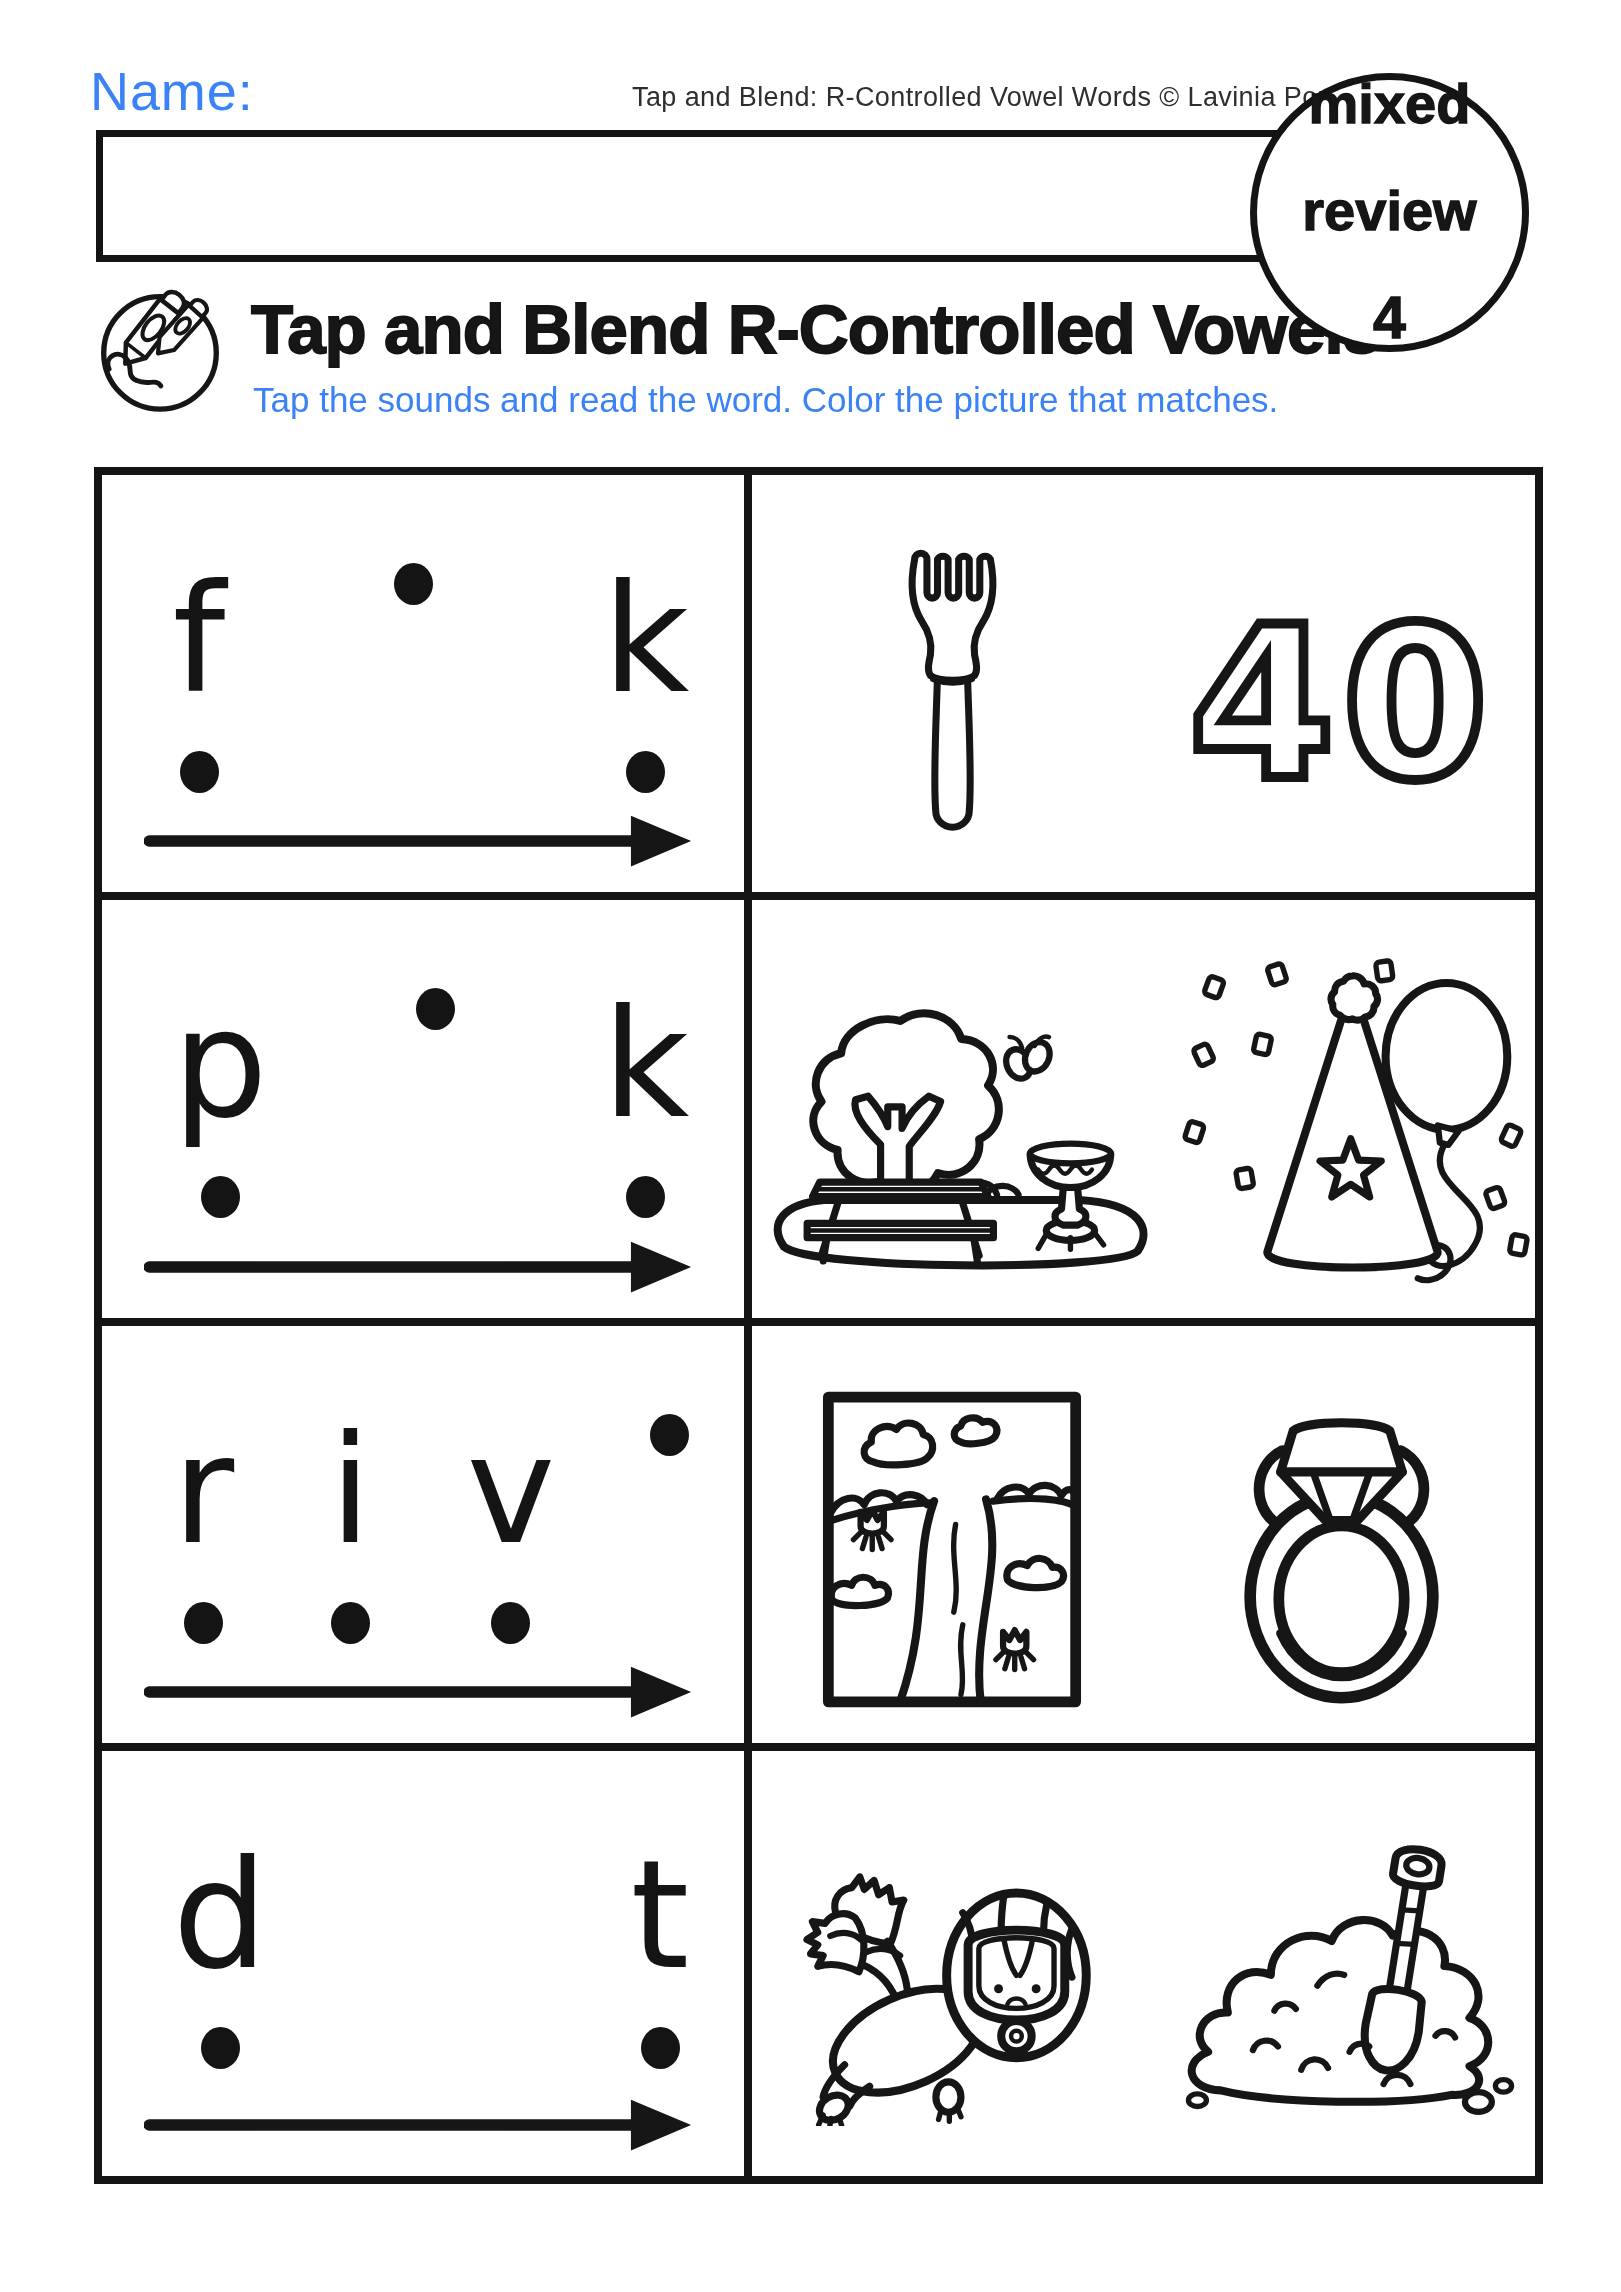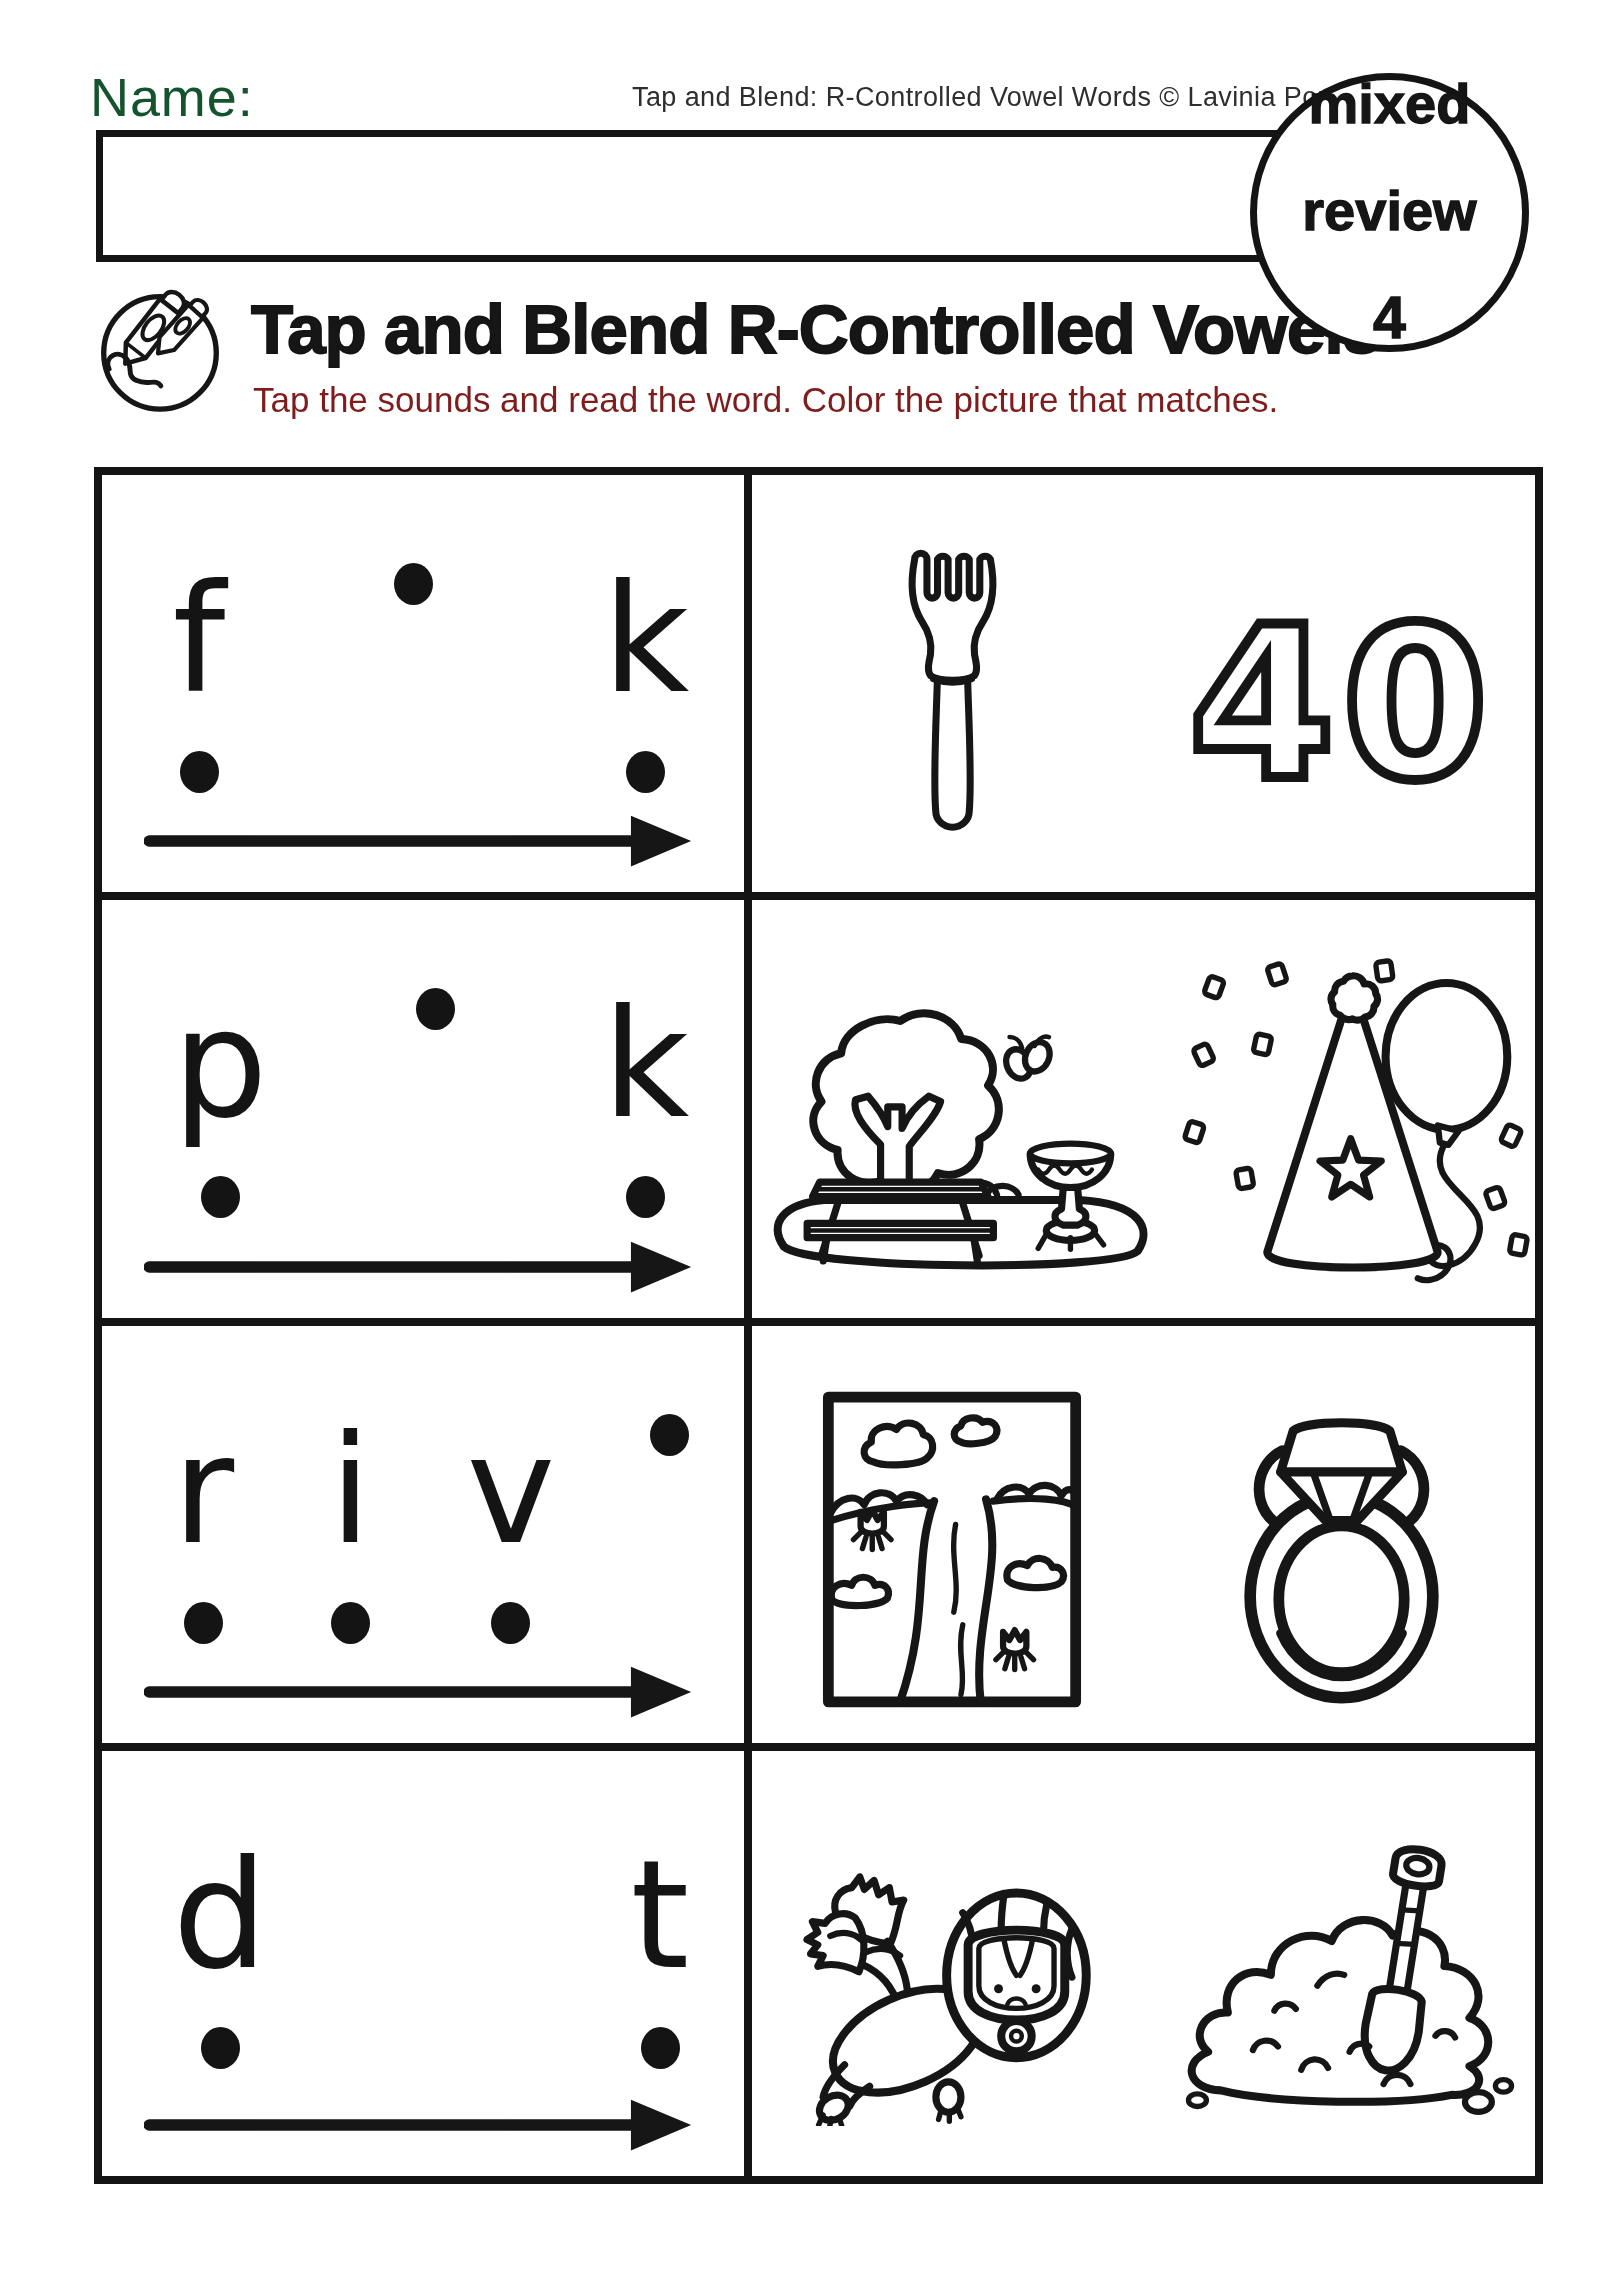--- a/index.html
+++ b/index.html
@@ -1,32 +1,32 @@
 <!DOCTYPE html>
 <html style="font-size:14.3px"><head>
 <meta charset="utf-8">
 <style>
   html,body{margin:0;padding:0;background:#e8e8e8;}
   .page{position:relative;width:1622px;height:2293px;background:#ffffff;overflow:hidden;
         font-family:"Liberation Sans",sans-serif;color:#161616;margin:0 auto;}
   
-  .name-label{position:absolute;left:90px;top:66px;font-size:54px;letter-spacing:0.9px;color:#14532d;}
+  .name-label{position:absolute;left:90px;top:60px;font-size:54px;letter-spacing:0.9px;color:#3b82f6;}
   .credit{position:absolute;left:632px;top:82px;font-size:27px;letter-spacing:0.4px;color:#2e2e2e;}
   .name-box{position:absolute;left:96px;top:130px;width:1218px;height:118px;
             border:7.2px solid #141414;background:#fff;}
   .badge{position:absolute;left:1250px;top:73px;width:279px;height:279px;border:7.2px solid #141414;
          border-radius:50%;background:#fff;box-sizing:border-box;z-index:5;
          display:flex;flex-direction:column;align-items:center;justify-content:center;
          font-weight:700;font-size:56px;line-height:1.08;gap:46px;-webkit-text-stroke:1.3px #141414;}
   .badge .num{font-size:59px;}
   
   .crayons{position:absolute;left:93px;top:285px;}
   .title{position:absolute;left:251px;top:290px;font-size:69px;font-weight:700;
          letter-spacing:-0.9px;-webkit-text-stroke:1.8px #141414;white-space:nowrap;}
-  .instructions{position:absolute;left:253px;top:380px;font-size:35px;color:#7f1d1d;white-space:nowrap;}
+  .instructions{position:absolute;left:253px;top:380px;font-size:35px;color:#3b82f6;white-space:nowrap;}
   
   .sheet-table{position:absolute;left:94px;top:467px;width:1433px;height:1701px;
                border:8px solid #141414;box-sizing:content-box;display:grid;
                grid-template-columns:650px 1fr;grid-template-rows:repeat(4,1fr);}
   .word-cell{position:relative;border-right:8px solid #141414;border-bottom:8px solid #141414;}
   .pic-cell{position:relative;border-bottom:8px solid #141414;display:flex;align-items:center;padding:7.2px 5.4px;margin-top:30px;}
   .sheet-table{grid-auto-flow:row;}
   .groups{position:absolute;top:70px;left:11%;right:8.5%;display:flex;justify-content:space-between;}
   .group{display:flex;flex-direction:column;align-items:center;}
   .letters{font-family:"DejaVu Sans",sans-serif;font-size:150px;line-height:188px;height:188px;

